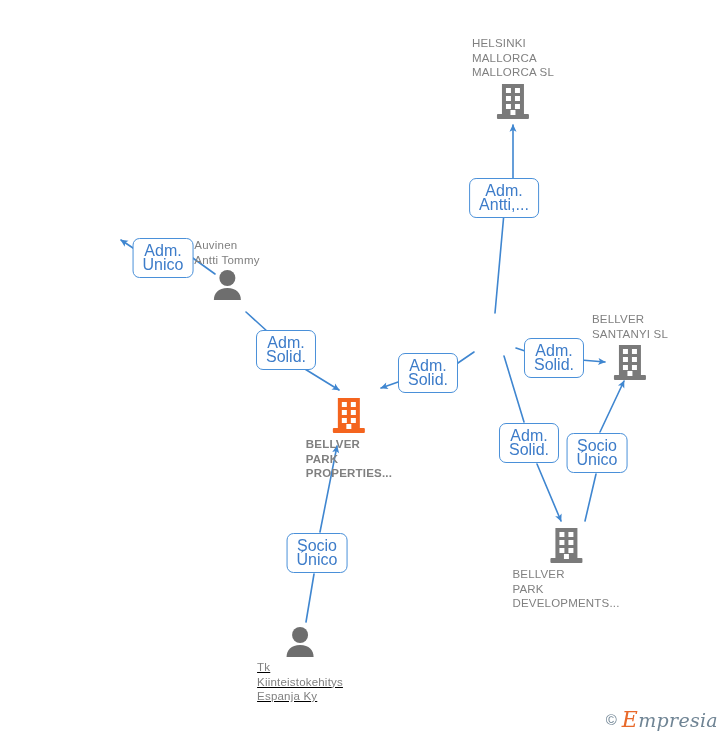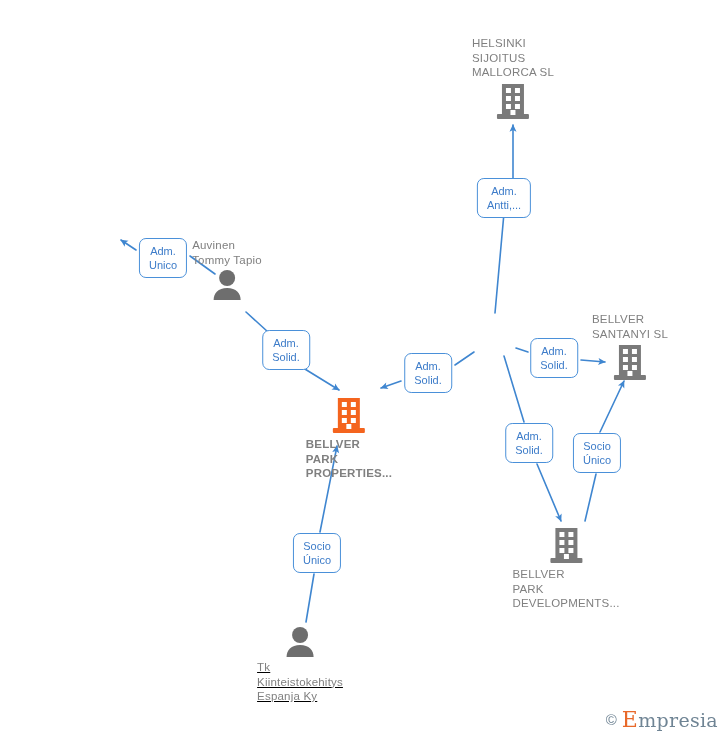--- a/index.html
+++ b/index.html
@@ -29,37 +29,37 @@
   }
 
   
   .rel{
     position:absolute;
     transform:translate(-50%,-50%);
     border:1.6px solid #4a90d9;
     border-radius:7px;
     background:#ffffff;
     color:#3d7cc9;
-    font-size:11px;
+    font-size:16px;
     line-height:14px;
     padding:5px 9px;
     text-align:center;
     white-space:nowrap;
     box-sizing:border-box;
   }
   .rel span{display:block;}
 
   
   #watermark{
     position:absolute;right:10px;bottom:8px;
     display:flex;align-items:center;gap:5px;
     font-size:17px;color:#6f8494;
   }
   #watermark .copy{font-size:15px;color:#6f8494;}
-  #watermark .brand{font-family:"DejaVu Serif",serif;font-size:19px;color:#6f8494;letter-spacing:.3px;}
+  #watermark .brand{font-family:"DejaVu Serif",serif;font-style:italic;font-size:19px;color:#6f8494;letter-spacing:.3px;}
   #watermark .brand b{color:#e8692a;font-weight:normal;font-size:22px;}
 </style>
 </head>
 <body>
 
 <div id="canvas">
 
   <svg id="edges" viewBox="0 0 728 740" xmlns="http://www.w3.org/2000/svg">
     <defs>
       <marker id="ah" viewBox="0 0 10 10" refX="8.6" refY="5" markerWidth="5.2" markerHeight="5.2" orient="auto-start-reverse">
@@ -90,21 +90,21 @@
       <path d="M600,432 L624,381" marker-end="url(#ah)"></path>
 
       <path d="M306,622 L314,574"></path>
       <path d="M320,532 L337,446" marker-end="url(#ah)"></path>
     </g>
   </svg>
 
   <div class="node company" style="left:513px;top:36px;">
     <div class="caption-above">
       <div>HELSINKI</div>
-      <div>SIJOITUS</div>
+      <div>MALLORCA</div>
       <div>MALLORCA  SL</div>
     </div>
     <svg class="glyph" width="34" height="39" viewBox="0 0 34 39">
       <g fill="#7a7a7a">
         <rect x="6" y="2" width="22" height="31"></rect>
         <rect x="1" y="32" width="32" height="5" rx="1"></rect>
       </g>
       <g fill="#ffffff">
         <rect x="10" y="6" width="5" height="5"></rect>
           <rect x="19" y="6" width="5" height="5"></rect>
@@ -114,21 +114,21 @@
           <rect x="19" y="22" width="5" height="5"></rect>
         <rect x="14.5" y="28" width="5" height="5"></rect>
       </g>
     </svg>
   </div>
 
 
   <div class="node person" style="left:227px;top:238px;">
     <div class="caption-above">
       <div>Auvinen</div>
-      <div>Tommy Tapio</div>
+      <div>Antti Tommy</div>
     </div>
     <svg class="glyph" width="30" height="32" viewBox="0 0 30 32">
       <circle cx="15" cy="9" r="8" fill="#6e6e6e"></circle>
       <path d="M15,19 C24,19 28.5,24 28.5,31 L1.5,31 C1.5,24 6,19 15,19 Z" fill="#6e6e6e"></path>
     </svg>
   </div>
 
 
   <div class="node company" style="left:630px;top:312px;">
     <div class="caption-above">

